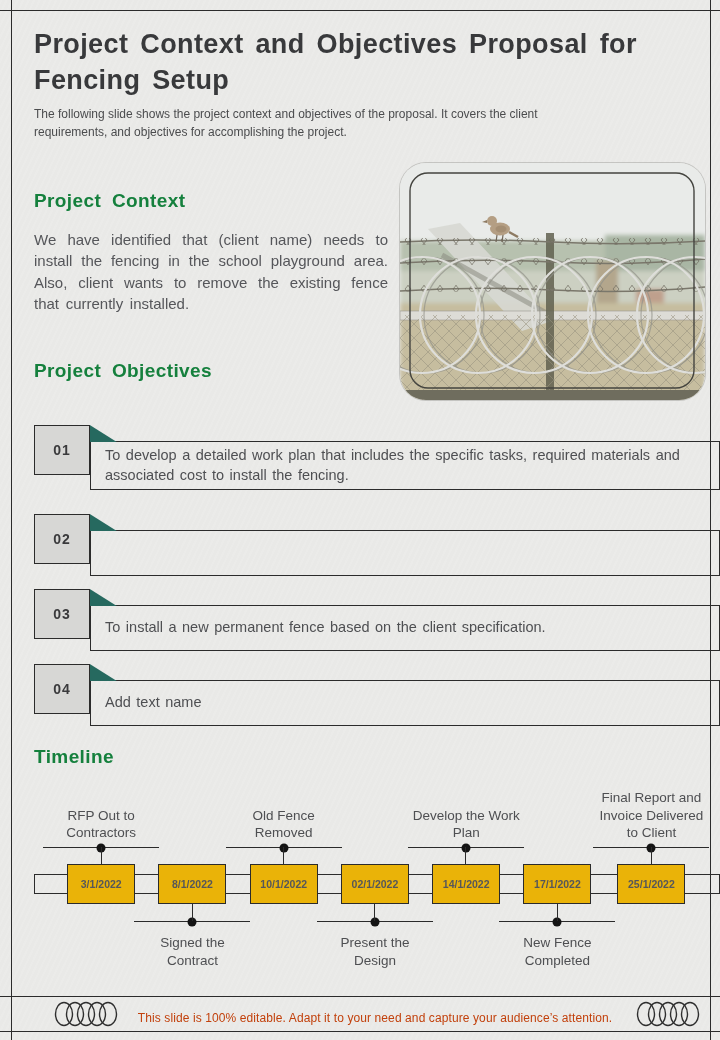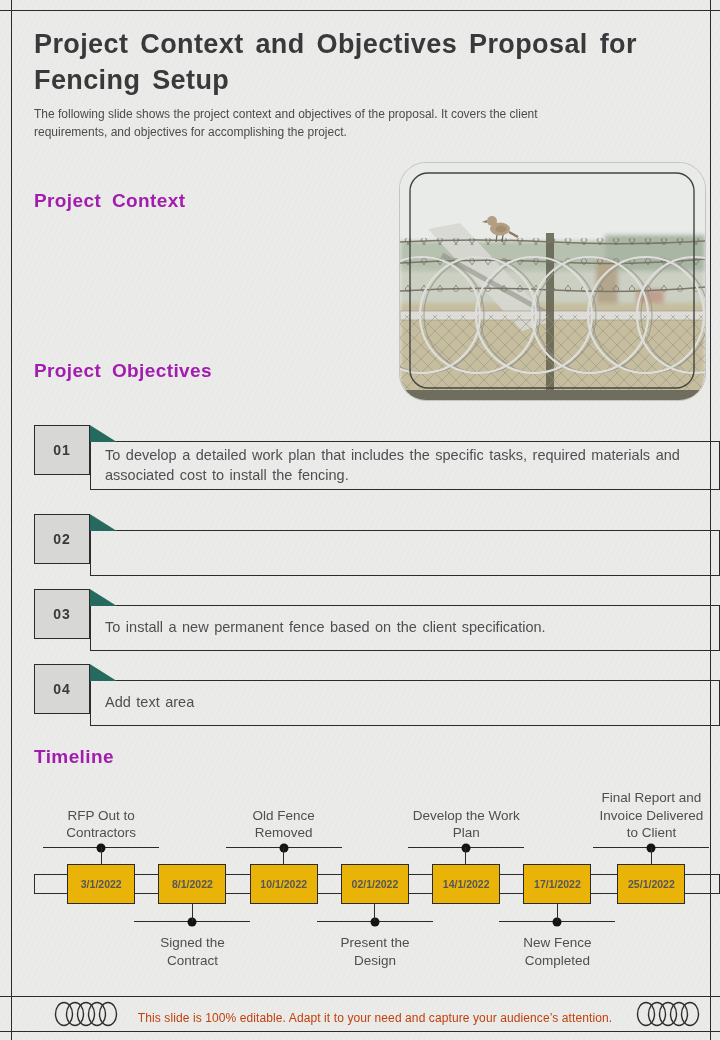--- a/index.html
+++ b/index.html
@@ -13,21 +13,21 @@
   .frame{position:absolute;background:#2b2b2b;}
   .frame.top{left:0;right:0;top:10px;height:1px;}
   .frame.left{top:0;bottom:0;left:11px;width:1px;}
   .frame.right{top:0;bottom:0;left:710px;width:1px;}
 
   header{position:absolute;left:34px;top:27px;width:654px;}
   h1{margin:0;font-size:27px;line-height:1.32;font-weight:bold;color:#38393b;
      letter-spacing:.4px;word-spacing:4px;}
   .subtitle{margin:8px 0 0 0;font-size:12px;line-height:1.45;color:#4b4c4e;width:580px;}
 
-  h2{margin:0;font-size:19px;font-weight:bold;color:#a21caf;letter-spacing:.4px;word-spacing:5px;}
+  h2{margin:0;font-size:19px;font-weight:bold;color:#15803d;letter-spacing:.4px;word-spacing:5px;}
 
   .context-h{position:absolute;left:34px;top:190px;}
   .context-body{position:absolute;left:34px;top:229px;width:354px;margin:0;
     font-size:15px;line-height:1.42;color:#55565a;word-spacing:2.5px;text-align:justify;}
 
   .photo{position:absolute;left:400px;top:163px;width:305px;height:237px;border-radius:26px;
          overflow:hidden;box-shadow:0 0 0 1px rgba(160,160,155,.5);}
   .photo svg{display:block;}
 
   .objectives-h{position:absolute;left:34px;top:360px;}
@@ -78,20 +78,21 @@
   <div class="frame top"></div>
   <div class="frame left"></div>
   <div class="frame right"></div>
 
   <header>
     <h1>Project Context and Objectives Proposal for Fencing Setup</h1>
     <p class="subtitle">The following slide shows the project context and objectives of the proposal. It covers the client requirements, and objectives for accomplishing the project.</p>
   </header>
 
   <h2 class="context-h">Project Context</h2>
+  <p class="context-body">We have identified that (client name) needs to install the fencing in the school playground area. Also, client wants to remove the existing fence that currently installed.</p>
 
   <div class="photo" title="Small bird perched on coiled razor wire above a chain-link fence">
     <svg width="305" height="237" viewBox="0 0 305 237" xmlns="http://www.w3.org/2000/svg">
       <defs>
         <pattern id="chain" width="14" height="14" patternUnits="userSpaceOnUse">
           <path d="M0 7 L7 0 L14 7 L7 14 Z" fill="none" stroke="#97927e" stroke-width="1" opacity="0.55"></path>
         </pattern>
         <pattern id="barbs" width="16" height="7" patternUnits="userSpaceOnUse">
           <path d="M5 0 L11 7 M11 0 L5 7" stroke="#6f6c60" stroke-width="1"></path>
         </pattern>
@@ -173,21 +174,21 @@
     <div class="obj-box">
       <span class="obj-flag"></span>
       <p class="obj-text">To install a new permanent fence based on the client specification.</p>
     </div>
   </div>
 
   <div class="obj-row">
     <div class="obj-num">04</div>
     <div class="obj-box">
       <span class="obj-flag"></span>
-      <p class="obj-text">Add text area</p>
+      <p class="obj-text">Add text name</p>
     </div>
   </div>
 </div>
 
   <h2 class="timeline-h">Timeline</h2>
   <div class="tl-band">
     <div class="tl-pipe"></div>
 
   <div class="tl-event tl-top" style="left: 9.8%;">
     <div class="tl-label">RFP Out to

